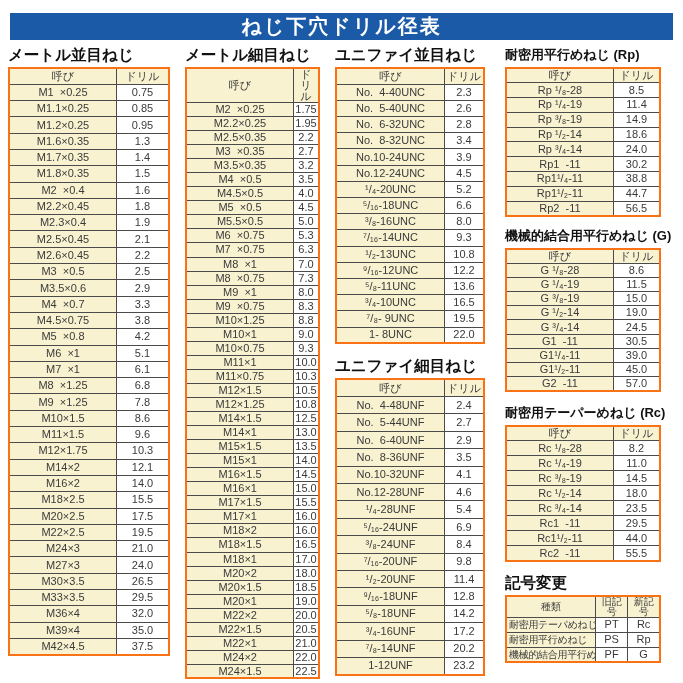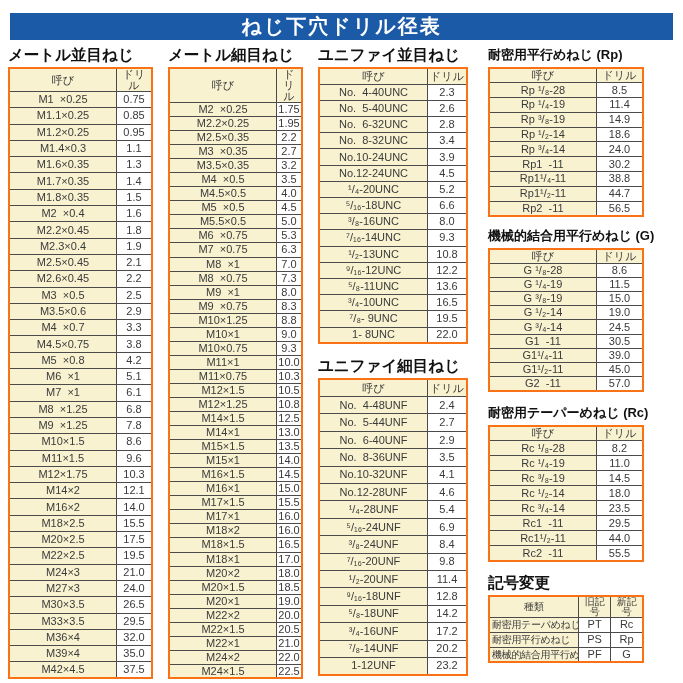--- a/index.html
+++ b/index.html
@@ -7,21 +7,21 @@
     position:relative;width:683px;height:683px;overflow:hidden;background:#ffffff;
     font-family:"Liberation Sans","DejaVu Sans",sans-serif;color:#333;
   }
   .title-band{
     margin:13px 10px 0 10px;height:27px;background:#1a5aa6;
     display:flex;align-items:center;justify-content:center;
   }
   .title-band span{color:#ffffff;font-weight:bold;font-size:20px;letter-spacing:2px;}
   .cols{display:flex;padding:0 0 0 8px;align-items:flex-start;}
   .col{flex:none;}
-  .c1{width:145px;margin-right:15px;}
+  .c1{width:162px;margin-right:15px;}
   .c2{width:135px;margin-right:15px;}
   .c3{width:150px;margin-right:20px;}
   .c4{width:156px;border-radius:25px;}
   .sec-h{
     font-size:15.5px;font-weight:bold;color:#111;margin:6px 0 4px 0;
     white-space:nowrap;line-height:17px;
   }
   .c4 .sec-h{font-size:13px;}
   .c4 .sec-h.big{font-size:15.5px;}
   .gap13{margin-top:13px;}
@@ -84,24 +84,20 @@
             </tr>
             <tr>
               <td>M1.1×0.25</td>
               <td>0.85</td>
             </tr>
             <tr>
               <td>M1.2×0.25</td>
               <td>0.95</td>
             </tr>
             <tr>
-              <td>M1.4×0.3</td>
-              <td>1.1</td>
-            </tr>
-            <tr>
               <td>M1.6×0.35</td>
               <td>1.3</td>
             </tr>
             <tr>
               <td>M1.7×0.35</td>
               <td>1.4</td>
             </tr>
             <tr>
               <td>M1.8×0.35</td>
               <td>1.5</td>

